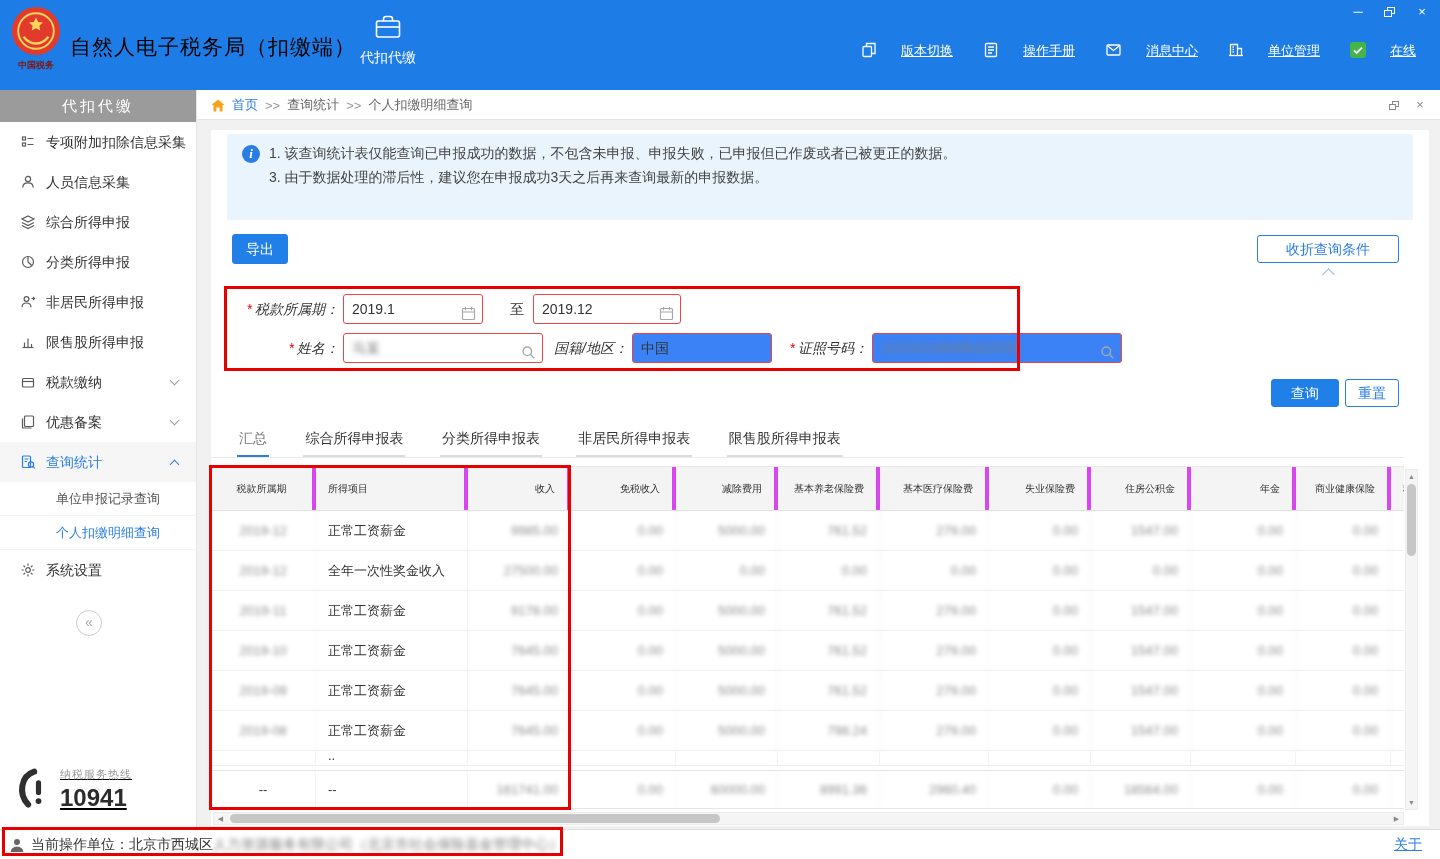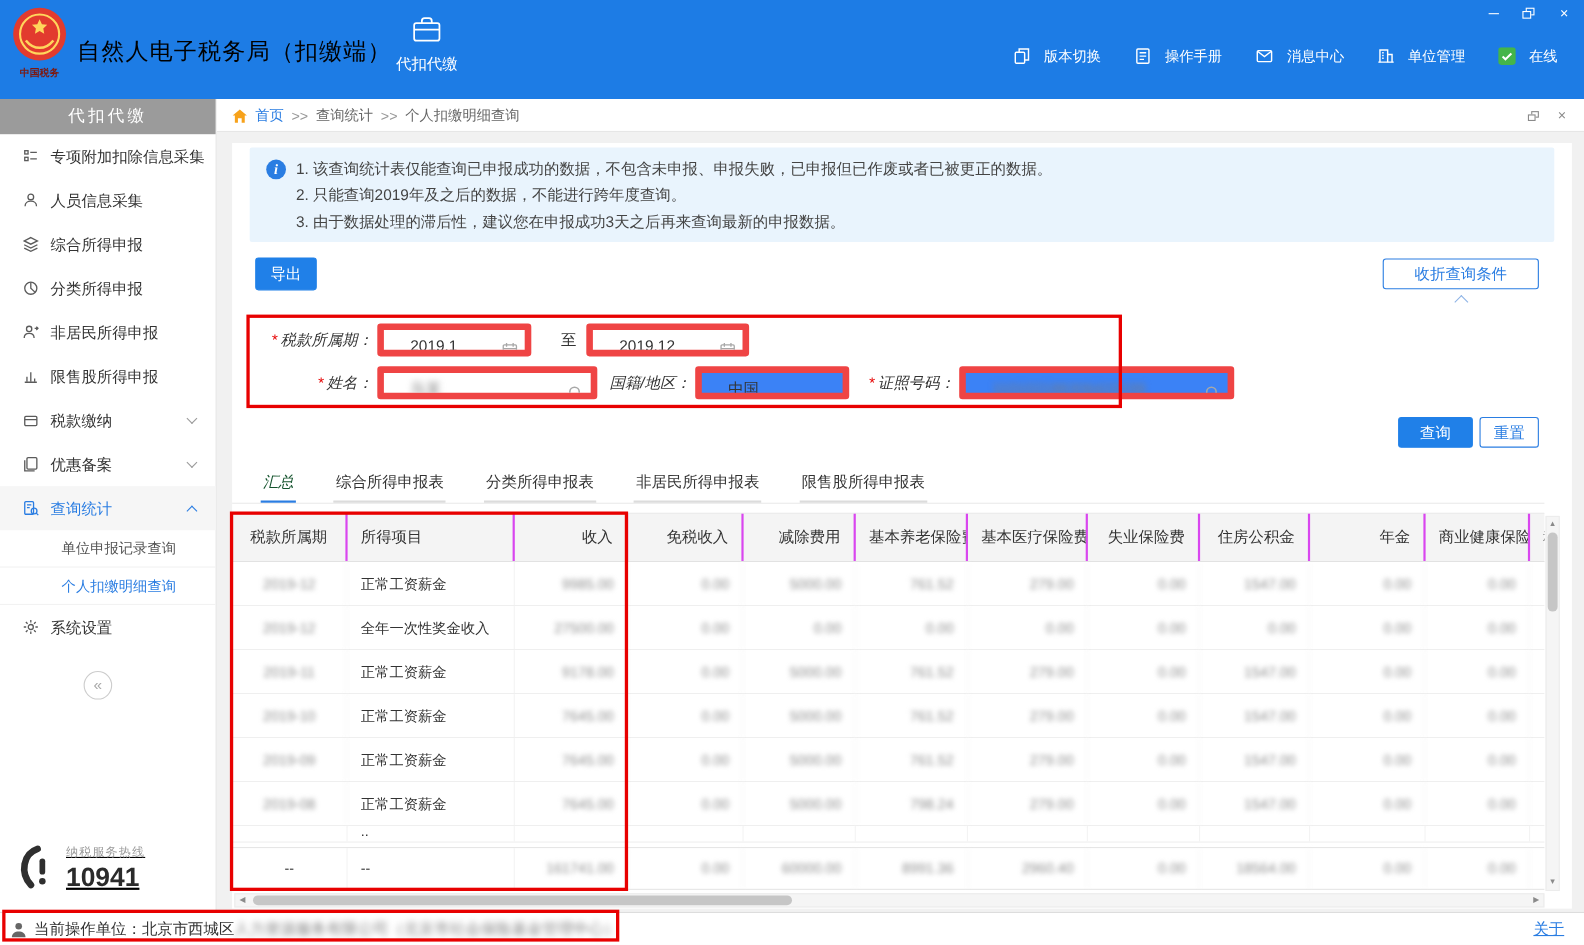--- a/index.html
+++ b/index.html
@@ -8,21 +8,21 @@
        font-family:"Liberation Sans","DejaVu Sans",sans-serif;}
 
   
   .titlebar{position:absolute;left:0;top:0;width:1440px;height:90px;background:#1d7ce5;z-index:5;}
   .logo{position:absolute;left:8px;top:6px;width:56px;height:78px;text-align:center;}
   .logo-caption{font-size:9px;color:#7e180f;font-weight:bold;line-height:10px;}
   .app-title{position:absolute;left:70px;top:33px;font-size:21px;color:#000000;letter-spacing:1px;}
   .module-tab{position:absolute;left:348px;top:15px;width:80px;text-align:center;color:#fff;cursor:pointer;}
   .module-tab .mt-label{font-size:14px;margin-top:6px;}
   .header-links{position:absolute;right:24px;top:42px;display:flex;align-items:center;gap:30px;}
-  .hlink{display:flex;align-items:center;gap:12px;color:#fff;font-size:13px;cursor:pointer;white-space:nowrap;}
+  .hlink{display:flex;align-items:flex-start;gap:24px;color:#fff;font-size:13px;cursor:pointer;white-space:nowrap;text-decoration:underline;}
   .win-controls{position:absolute;right:8px;top:2px;display:flex;gap:12px;}
   .wc{position:relative;width:20px;height:20px;color:#fff;text-align:center;line-height:20px;font-size:13px;cursor:pointer;}
   .wc-restore .sq1{position:absolute;left:4px;top:8px;width:8px;height:7px;border:1px solid #fff;background:#1d7ce5;z-index:2;}
   .wc-restore .sq2{position:absolute;left:7px;top:5px;width:8px;height:7px;border:1px solid #fff;}
 
   
   .sidebar{position:absolute;left:0;top:90px;width:197px;height:739px;background:#fff;border-right:1px solid #e4e4e4;z-index:4;}
   .sb-header{height:32px;background:#9b9b9b;color:#fff;font-size:15px;line-height:32px;text-align:center;letter-spacing:3px;}
   .sb-item{position:relative;height:40px;line-height:40px;font-size:14px;color:#333;padding-left:46px;cursor:pointer;white-space:nowrap;overflow:hidden;}
   .sb-item svg{position:absolute;left:20px;top:12px;}
@@ -58,38 +58,38 @@
           font-family:"Liberation Serif",serif;font-style:italic;font-weight:bold;font-size:13px;text-align:center;line-height:17px;}
   .btn{display:inline-block;text-align:center;border-radius:3px;font-size:14px;cursor:pointer;}
   .btn-primary{background:#2080e8;color:#fff;border:1px solid #2080e8;}
   .btn-outline{background:#fff;color:#2a7de2;border:1px solid #2a7de2;}
   .export-btn{position:absolute;left:21px;top:104px;width:56px;height:30px;line-height:28px;}
   .collapse-filters-btn{position:absolute;right:30px;top:105px;width:142px;height:28px;line-height:26px;}
   .filter-caret{position:absolute;right:96px;top:140px;width:9px;height:9px;border-left:1px solid #8fb4e6;border-top:1px solid #8fb4e6;transform:rotate(45deg);background:#fff;}
 
   .lbl{position:absolute;height:30px;line-height:30px;font-size:14px;color:#333;text-align:right;white-space:nowrap;font-style:italic;}
   .req{color:#e60000;margin-right:3px;}
-  .field{position:absolute;height:30px;border:6px solid #ef4444;border-radius:3px;background:#fff;
-         font-size:14px;color:#333;line-height:28px;padding:0 26px 0 24px;overflow:hidden;white-space:nowrap;cursor:text;}
+  .field{position:absolute;height:30px;border:1px solid #ef4444;border-radius:3px;background:#fff;
+         font-size:14px;color:#333;line-height:28px;padding:0 26px 0 8px;overflow:hidden;white-space:nowrap;cursor:text;}
   .field.gray{background:#3b82f6;}
   .field .icon-right{position:absolute;right:6px;top:7px;}
   .row1{top:164px;} .row2{top:203px;}
   .to-label{position:absolute;left:294px;top:164px;width:24px;height:30px;line-height:30px;text-align:center;font-size:14px;color:#333;}
   .query-btn{position:absolute;left:1060px;top:249px;width:68px;height:28px;line-height:26px;}
   .reset-btn{position:absolute;left:1134px;top:249px;width:54px;height:28px;line-height:26px;}
 
   
   .tabs{position:absolute;left:0;top:297px;width:1193px;height:31px;padding-left:26px;border-bottom:1px solid #eaeaea;}
   .tab{display:inline-block;margin-right:30px;font-size:14px;color:#333;padding:3px 2px 7px 2px;border-bottom:2px solid #dcdcdc;cursor:pointer;}
-  .tab.active{color:#14532d;border-bottom-color:#2a7de2;font-style:italic;}
+  .tab.active{color:#737373;border-bottom-color:#2a7de2;}
 
   
   .table{position:absolute;left:0;top:336px;width:1193px;overflow:hidden;}
   .thead{display:flex;height:45px;background:#f4f4f4;border-top:1px solid #e8e8e8;border-bottom:1px solid #e2e2e2;width:1240px;}
-  .th{line-height:43px;font-size:14px;color:#333;padding:0 12px;border-right:2px solid #d946ef;white-space:nowrap;overflow:hidden;flex:none;}
+  .th{line-height:43px;font-size:10px;color:#333;padding:0 12px;border-right:4px solid #d946ef;white-space:nowrap;overflow:hidden;flex:none;}
   .tr{display:flex;height:40px;border-bottom:1px solid #efefef;background:#fff;width:1240px;}
   .td{line-height:39px;font-size:13px;color:#333;padding:0 12px;border-right:1px solid #f3f3f3;white-space:nowrap;overflow:hidden;flex:none;}
   .tr.partial{height:15px;}
   .tr.partial .td{line-height:10px;}
   .tr.total{height:39px;margin-top:4px;border-top:1px solid #e6e6e6;border-bottom:1px solid #e6e6e6;}
   .tr.total .td{line-height:37px;}
   .col0{width:105px;} .col1{width:152px;} .col2{width:103px;} .col3{width:105px;} .col4{width:102px;}
   .col5{width:102px;} .col6{width:109px;} .col7{width:102px;} .col8{width:100px;} .col9{width:105px;}
   .col10{width:95px;} .col11{width:60px;}
   .c-center{text-align:center;} .c-left{text-align:left;} .c-right{text-align:right;}
@@ -322,21 +322,20 @@
       </div>
     <div class="pc">×</div>
   </div>
 </div>
 
 <div class="panel">
 
   <div class="notice">
     <span class="info-icon"></span>
     <div class="notice-line">1. 该查询统计表仅能查询已申报成功的数据，不包含未申报、申报失败，已申报但已作废或者已被更正的数据。</div>
-    <div class="notice-line">2. 只能查询2019年及之后的数据，不能进行跨年度查询。</div>
     <div class="notice-line">3. 由于数据处理的滞后性，建议您在申报成功3天之后再来查询最新的申报数据。</div>
   </div>
 
   <div class="btn btn-primary export-btn">导出</div>
   <div class="btn btn-outline collapse-filters-btn">收折查询条件</div>
   <i class="filter-caret"></i>
 
   <div class="lbl row1" style="left:10px;width:118px;">
     <span class="req">*</span><span>税款所属期：</span>
   </div>

